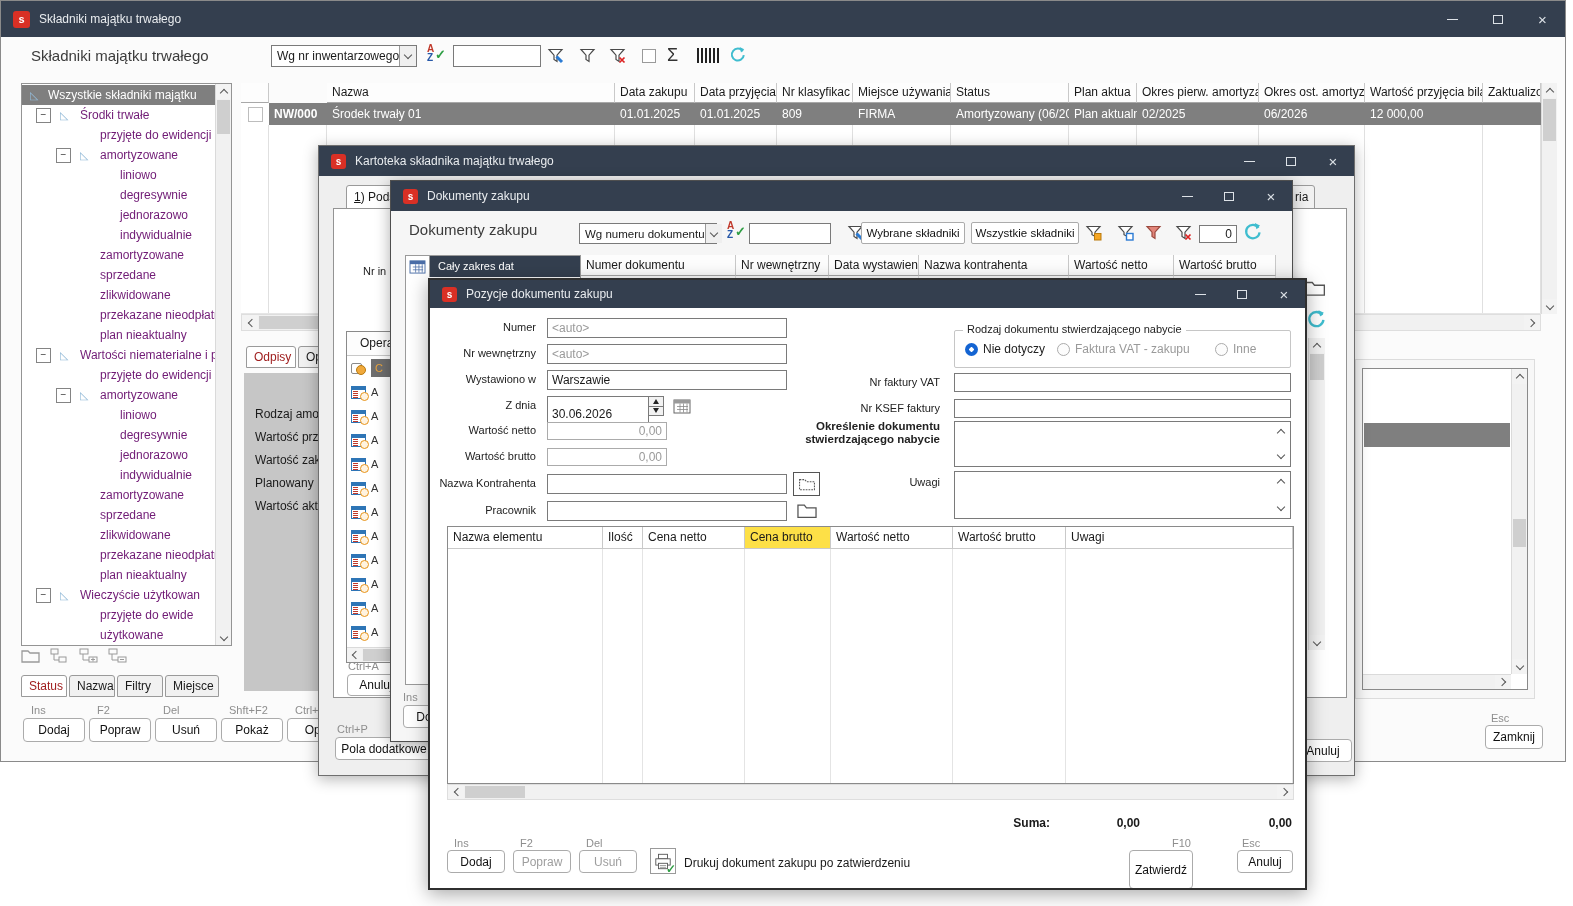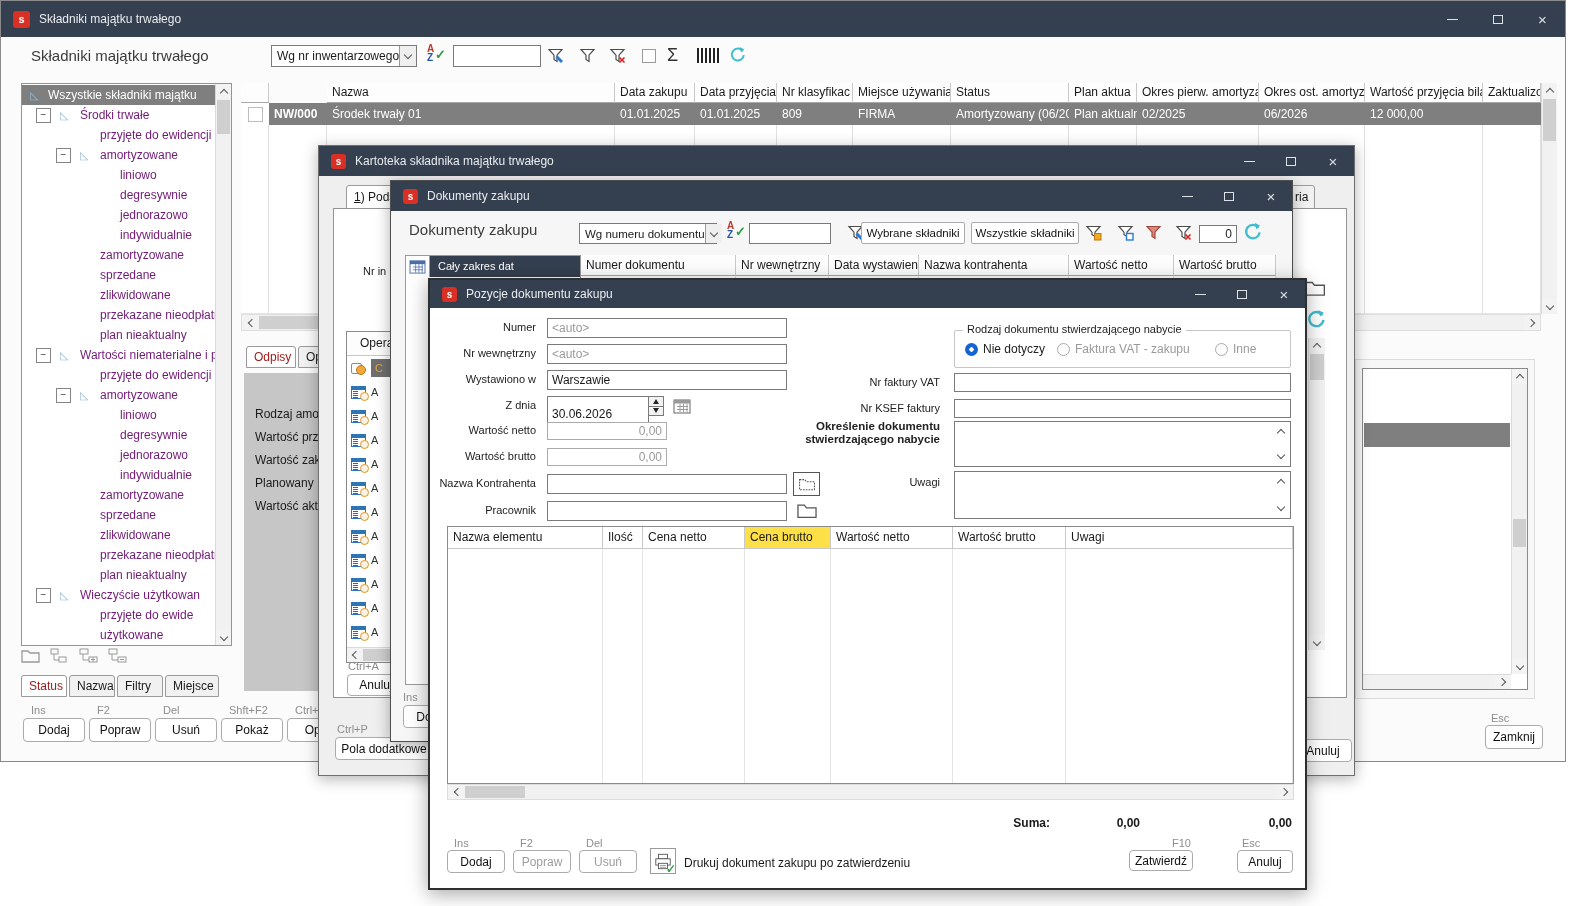--- a/index.html
+++ b/index.html
@@ -745,21 +745,21 @@
       <svg style="width:18px;height:17px" viewBox="0 0 20 18">
           <rect x="5" y="1" width="10" height="5" fill="#fff" stroke="#555"></rect>
           <rect x="2" y="6" width="16" height="7" fill="#fff" stroke="#555"></rect>
           <rect x="5" y="11" width="10" height="6" fill="#fff" stroke="#555"></rect>
           <path d="M6.5 13.5h7M6.5 15.5h7" stroke="#999"></path>
         </svg>
       <span class="chkgreen" style="right:-1px;bottom:-3px">✓</span>
     </div>
     <span class="abs" style="left:254px;top:576px;font-size:12px;white-space:nowrap">Drukuj dokument zakupu po zatwierdzeniu</span>
     <span class="sc" style="left:742px;top:557px">F10</span>
-    <div class="btn" style="left:699px;top:570px;width:64px;height:21px">
+    <div class="btn" style="left:699px;top:570px;width:64px;height:39px">
         <span>Zatwierdź</span>
       </div>
     <span class="sc" style="left:812px;top:557px">Esc</span>
     <div class="btn" style="left:807px;top:570px;width:56px;height:23px">
         <span>Anuluj</span>
       </div>
   </div>
 
 </div>
 

